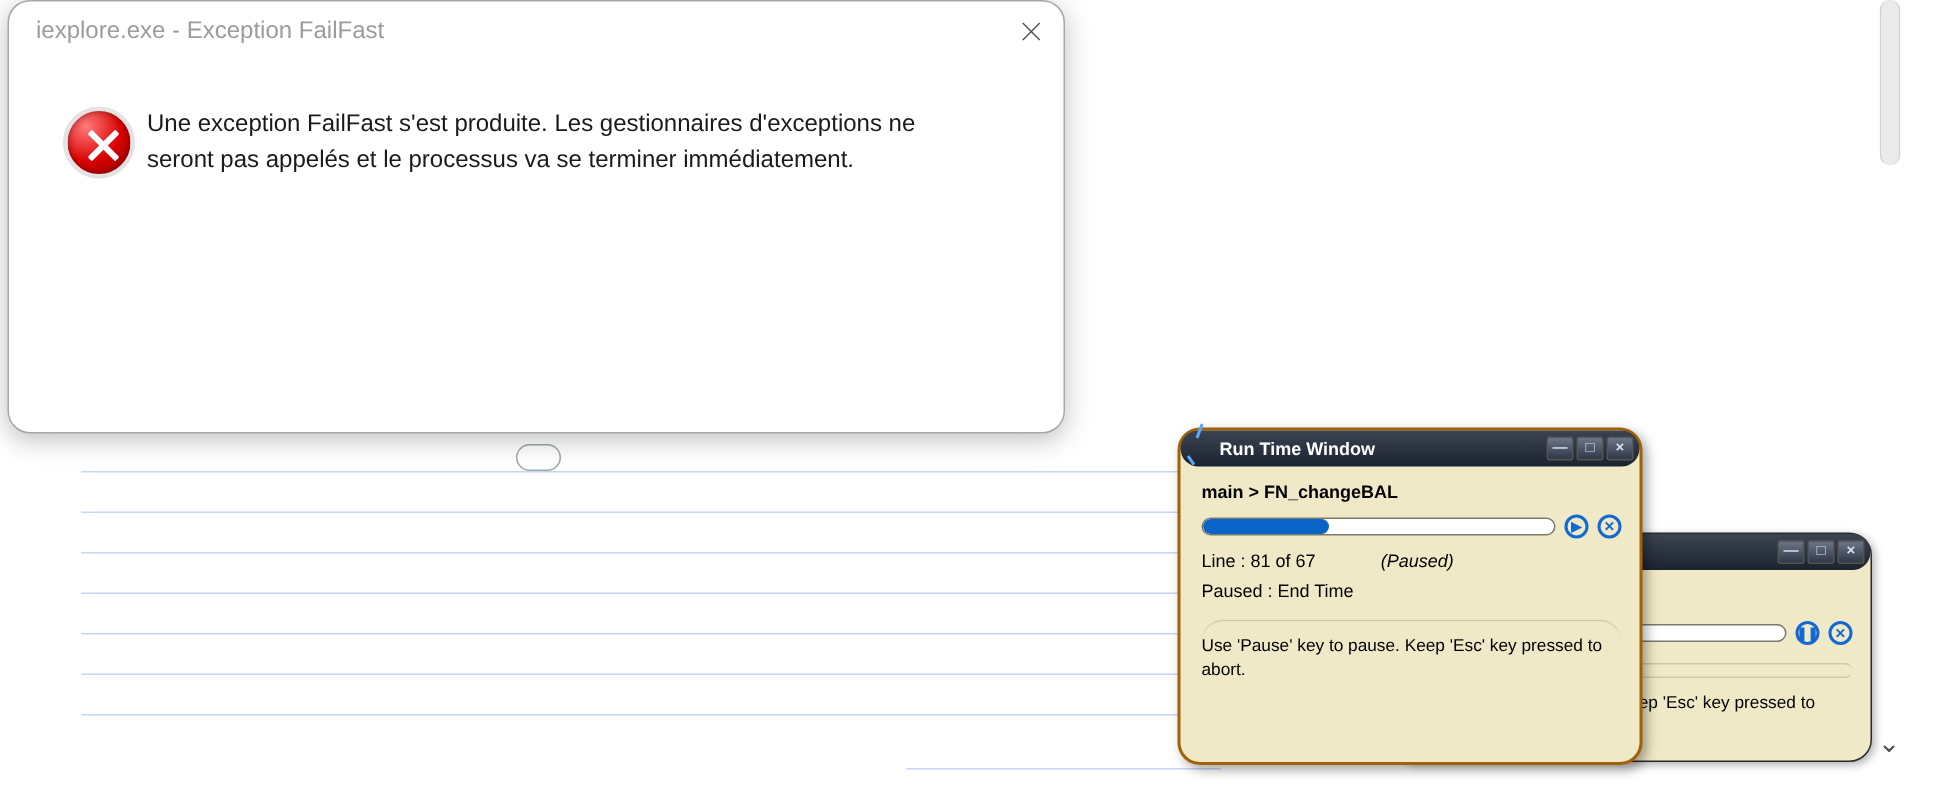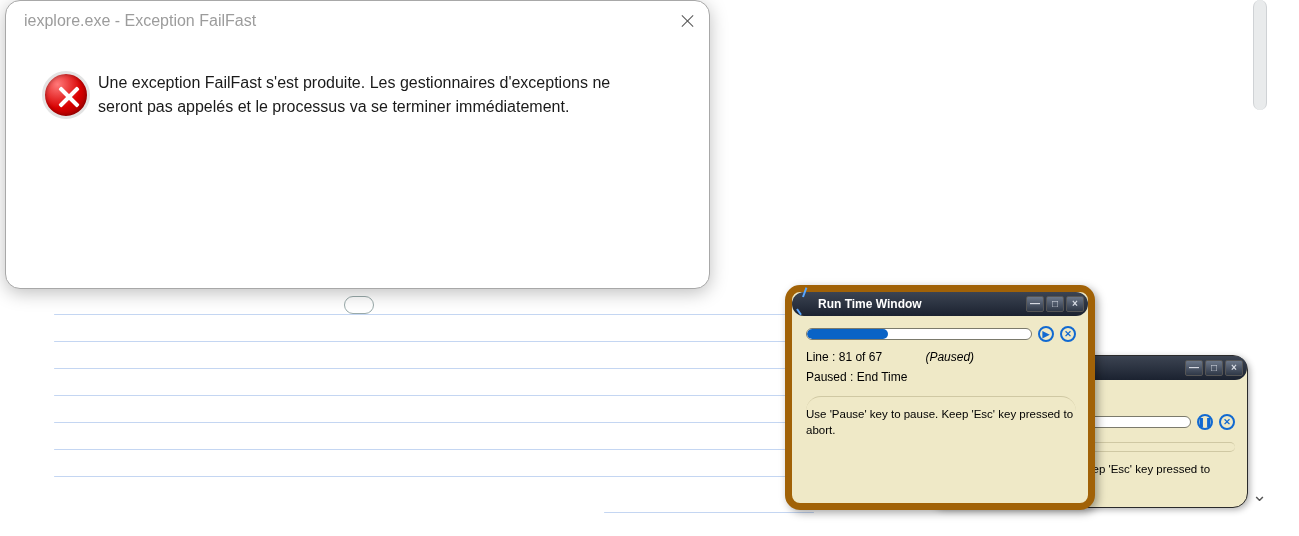--- a/index.html
+++ b/index.html
@@ -36,21 +36,21 @@
   .err-icon:before{transform:rotate(45deg);} .err-icon:after{transform:rotate(-45deg);}
   .err-msg{font-size:16px;line-height:1.5;color:#1a1a1a;max-width:520px;}
 
   .err-btnbar{position:absolute;right:20px;bottom:18px;}
   .ok-btn{width:115px;height:34px;background:#e3e3e3;border:1px solid #8f8f8f;cursor:pointer;
     font-size:15px;color:#000;outline:1px dotted #555;outline-offset:-5px;}
 
   
   .rtw{
     position:absolute; left:785px; top:285px; width:310px; height:225px;
-    background:#efe9c7; border:7px solid #a16207;
+    background:#efe9c7; border:2px solid #a16207;
     box-shadow:3px 3px 8px rgba(0,0,0,.35);
   }
   .rtw-title{
     height:24px;
     background:linear-gradient(#3c4452,#1b2230);
     color:#fff;font-size:12px;font-weight:bold;
     display:flex;align-items:center;justify-content:space-between;padding:0 4px 0 4px;
   }
   .rtw-title-left{display:flex;align-items:center;gap:6px;}
   .rtw-logo{width:16px;height:16px;position:relative;}
@@ -135,20 +135,21 @@
       <div class="rtw-logo"></div>
       <span>Run Time Window</span>
     </div>
     <div class="win-ctrls">
       <div class="win-btn">—</div>
       <div class="win-btn">□</div>
       <div class="win-btn">×</div>
     </div>
   </div>
   <div class="rtw-inner">
+    <div class="rtw-crumb">main &gt; FN_changeBAL</div>
     <div class="rtw-progress-row">
       <div class="rtw-bar">
         <div class="rtw-fill" style="width:36%"></div>
       </div>
       <div class="circ-btn play-blue">▶</div>
       <div class="circ-btn stop-blue">✕</div>
     </div>
     <div class="rtw-kv">
       <b>Line :</b>
       <span>81 of 67</span>

